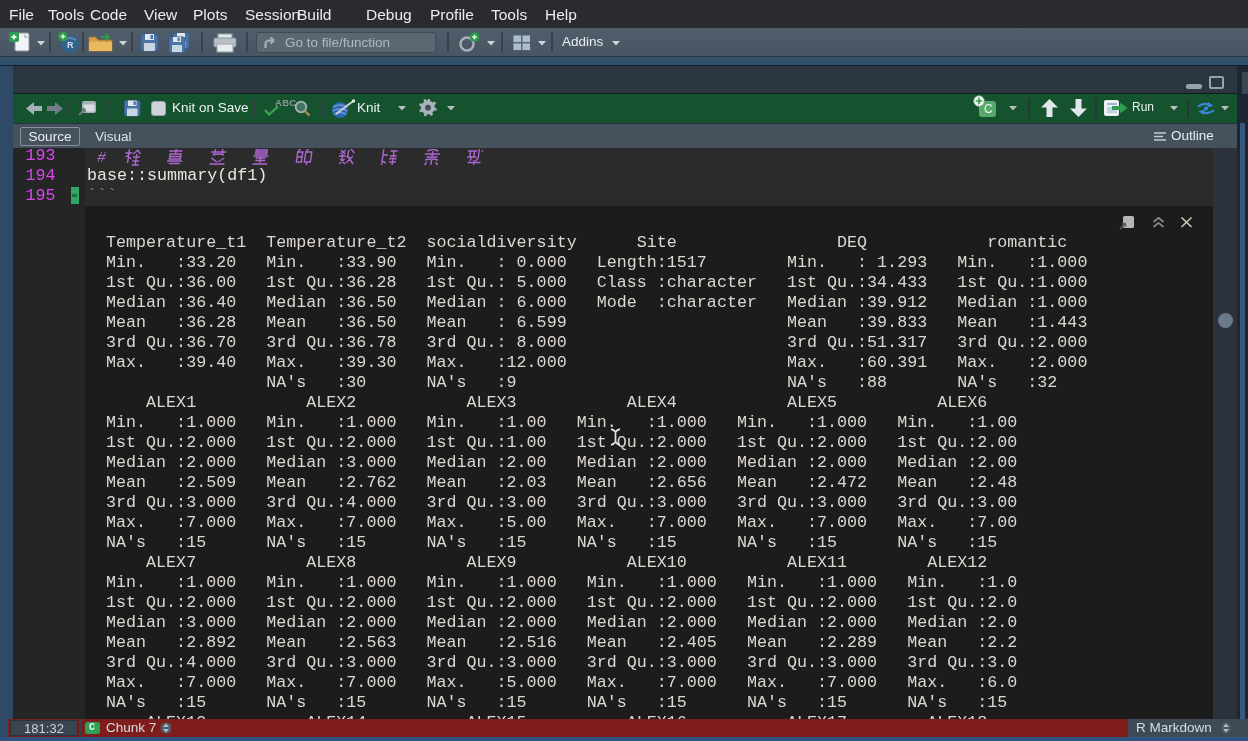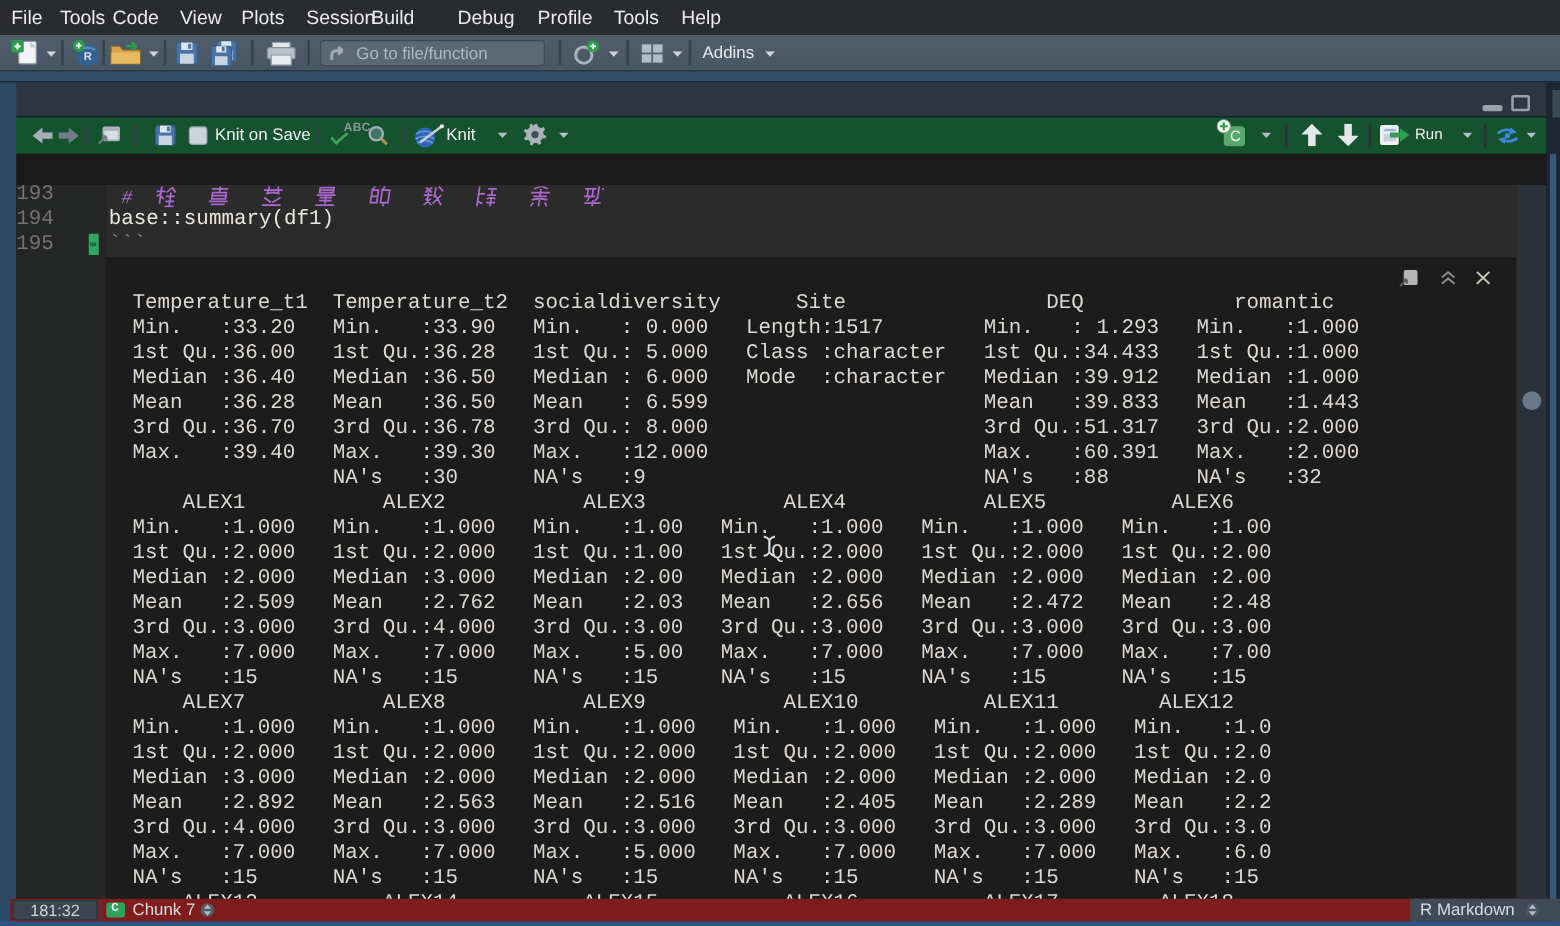--- a/index.html
+++ b/index.html
@@ -20,21 +20,21 @@
 #editor{left:84.5px;top:148px;width:1128.5px;height:58px;background:#2b2b2b}
 #chunk{left:84.5px;top:206px;width:1128.5px;height:512.5px;background:#1d1c1c}
 #scrolltrack{left:1213px;top:148px;width:23.5px;height:570.5px;background:#2b323b}
 #thumb{left:1218px;top:313px;width:15px;height:15px;border-radius:50%;background:#6b7a8a}
 #rightedge{left:1236.5px;top:66px;width:11.5px;height:675px;background:#1d2733}
 #blueline{left:1240px;top:123px;width:4.5px;height:613px;background:#39587a}
 #statusbar{left:0;top:718.5px;width:1248px;height:18px;background:#7f1d1d}
 #bottomstrip{left:0;top:736.5px;width:1248px;height:4.5px;background:#2e5380}
 
 .mono{font-family:"Liberation Mono",monospace;font-size:16.7px;line-height:20px;white-space:pre}
-#gutnums{left:13px;top:145.6px;width:55px;text-align:left;color:#737373}
+#gutnums{left:13px;top:145.6px;width:55px;text-align:center;color:#d946ef}
 #code194{left:87px;top:165.6px;color:#eae6dc}
 #code195{left:87px;top:185.6px;color:#8b8b85}
 #marker{left:70.5px;top:187px;width:8.5px;height:17px;background:#35a565}
 #markerdash{left:71.5px;top:194px;width:5px;height:3px;background:#17713f}
 #consoletext{left:96px;top:233px;color:#dcd8d1}
 #statusbar .sbtext{position:absolute;font-size:13.5px;color:#d6dce2}
 </style></head><body>
 <div id="stage">
   <div class="abs" id="menubar">
     <span style="left:9px">File</span>
@@ -216,20 +216,28 @@
       <svg class="abs" style="left:1196px;top:7px" width="20" height="15" viewBox="0 0 22 17">
 <path d="M2 6.5 Q8 1.5 15 4.5" stroke="#3c86d8" stroke-width="2.5" fill="none"></path>
 <polygon points="13.5,1 19.5,5.5 12.5,7.5" fill="#3c86d8"></polygon>
 <path d="M20 10.5 Q14 15.5 7 12.5" stroke="#3c86d8" stroke-width="2.5" fill="none"></path>
 <polygon points="8.5,16 2.5,11.5 9.5,9.5" fill="#3c86d8"></polygon>
 <circle cx="11" cy="8.5" r="2.4" fill="#3c86d8"></circle>
 </svg>
       <svg class="abs" style="left:1221px;top:12px" width="8" height="5">
         <polygon points="0,0 8,0 4.0,4.4" fill="#b6bdc4"></polygon>
       </svg>
+    </div>
+  <div class="abs" id="srcbar">
+      <div class="abs" style="left:20px;top:3px;width:60px;height:19px;background:#46525d;border:1px solid #87919b;border-radius:2px;text-align:center;font-size:13.5px;color:#eef2f6;line-height:18px">Source</div>
+<div class="abs" style="left:95px;top:5px;font-size:13.5px;color:#dce3e9">Visual</div>
+<svg class="abs" style="left:1154px;top:8px" width="12" height="10">
+        <path d="M0 1 H12 M0 4.5 H9 M0 8 H12" stroke="#c3cad1" stroke-width="1.4"></path>
+      </svg>
+<div class="abs" style="left:1171px;top:4px;font-size:13.5px;color:#e8edf2">Outline</div>
     </div>
   <div class="abs" id="leftedge"></div>
   <div class="abs" id="gutter"></div>
   <div class="abs" id="editor"></div>
   <div class="abs" id="chunk"></div>
   <div class="abs mono" id="gutnums">193
 194
 195</div>
   <svg class="abs" style="left:94px;top:149px" width="430" height="17" viewBox="0 0 430 17">
       <text x="3" y="13" font-family="Liberation Mono" font-style="italic" font-size="15" fill="#ab68cf" transform="skewX(0)">#</text>

